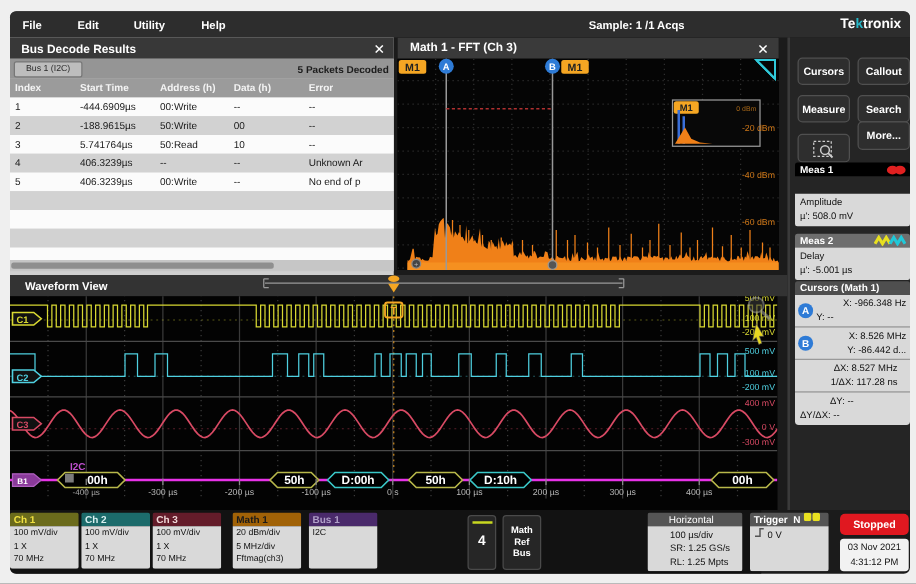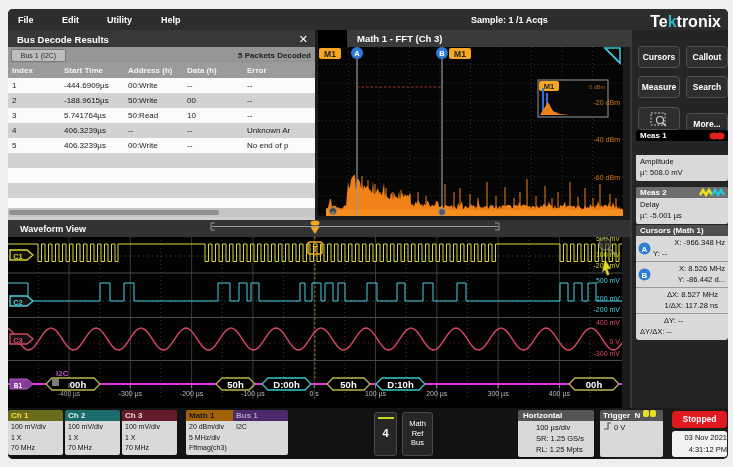--- a/index.html
+++ b/index.html
@@ -18,21 +18,21 @@
 .row{left:0;width:307px;height:15px;font-size:8px;color:#1a1a1a;}
 .ca{left:4px;top:3px;position:absolute;}
 .cb{left:56px;top:3px;position:absolute;}
 .cc{left:120px;top:3px;position:absolute;}
 .cd{left:179px;top:3px;position:absolute;}
 .ce{left:239px;top:3px;position:absolute;white-space:nowrap;text-align:right;}
 #sbar{left:0;top:178px;width:307px;height:9px;background:#c6c6c6;}
 #sthumb{left:1px;top:2px;width:210px;height:5px;background:#8f8f8f;border-radius:2px;}
 
 #fft{left:310px;top:21px;width:305px;height:186px;background:#000;}
-#ffttitle{left:0;top:0;width:305px;height:17px;background:#3a3a3a;color:#fff;font-size:9.5px;font-weight:bold;margin-left:29px;}
+#ffttitle{left:0;top:0;width:305px;height:17px;background:#3a3a3a;color:#fff;font-size:9.5px;font-weight:bold;}
 
 #rpanel{left:622px;top:21px;width:98px;height:378px;background:#252525;border-left:2px solid #3a3a3a;}
 .rbtn{position:absolute;width:42px;height:22px;background:#2e2e2e;border:1px solid #505050;border-radius:4px;color:#fff;font-size:8.5px;font-weight:bold;text-align:center;}
 .bhead{position:absolute;left:4px;width:92px;height:11px;color:#fff;font-size:8px;font-weight:bold;}
 .bbody{position:absolute;left:4px;width:92px;background:#d9d9d9;color:#111;font-size:7.6px;}
 
 #wview{left:0;top:211px;width:622px;height:188px;}
 #wtitle{left:0;top:0;width:622px;height:17px;background:#333;color:#fff;font-size:9px;font-weight:bold;}
 #wplot{left:0;top:17px;width:614px;height:171px;background:#030303;overflow:hidden;}
 
@@ -42,21 +42,21 @@
 .chbody{height:34px;background:#d9d9d9;color:#111;font-size:7px;padding:1px 0 0 3px;line-height:10.5px;}
 </style></head>
 <body>
 <div id="ui">
   <div id="menubar" class="abs">
     <span style="left:10px">File</span>
       <span style="left:54px">Edit</span>
     <span style="left:99px">Utility</span>
       <span style="left:153px">Help</span>
     <span style="left:463px;font-weight:bold">Sample: 1 /1 Acqs</span>
-      <span class="abs" style="right:7px;top:4px;font-size:16px;font-weight:bold;color:#fff;letter-spacing:0px">Te<span style="color:#28b8c8">k</span>tronix</span>
+      <span class="abs" style="right:7px;top:4px;font-size:11px;font-weight:bold;color:#fff;letter-spacing:0px">Te<span style="color:#28b8c8">k</span>tronix</span>
   </div>
   <div id="buspanel" class="abs">
     <div id="bustitle" class="abs">
         <span class="abs" style="left:9px;top:4px">Bus Decode Results</span>
         <span class="abs" style="right:7px;top:3px;font-size:11px;font-weight:normal">✕</span>
       </div>
     <div id="bustabs" class="abs">
         <div class="tabbtn abs">Bus 1 (I2C)</div>
         <span id="pkts" class="abs">5 Packets Decoded</span>
       </div>
@@ -199,21 +199,21 @@
   <div id="rpanel" class="abs">
     <div class="rbtn" style="left:6px;top:16px;line-height:20px">Cursors</div>
     <div class="rbtn" style="left:54px;top:16px;line-height:20px">Callout</div>
     <div class="rbtn" style="left:6px;top:46px;line-height:20px">Measure</div>
     <div class="rbtn" style="left:54px;top:46px;line-height:20px">Search</div>
     <div class="rbtn" style="left:6px;top:77px;height:23px"><svg width="20" height="17" viewBox="0 0 20 17" style="margin-top:3px">
           <rect x="2" y="2" width="14" height="12" fill="none" stroke="#ccc" stroke-width="1" stroke-dasharray="2 1.5"></rect>
           <circle cx="11" cy="9" r="3.5" fill="none" stroke="#ccc" stroke-width="1.2"></circle>
           <line x1="13.5" y1="11.5" x2="17" y2="15" stroke="#ccc" stroke-width="1.5"></line>
         </svg></div>
-    <div class="rbtn" style="left:54px;top:83px;height:23px;line-height:21px">More...</div>
+    <div class="rbtn" style="left:54px;top:67px;height:23px;line-height:21px">More...</div>
 
     <div class="bhead" style="top:100px;background:#000000;border-radius:2px 2px 0 0">
         <span style="position:absolute;left:4px;top:1px">Meas 1</span>
       <svg width="16" height="8" style="position:absolute;right:3px;top:1.5px">
           <ellipse cx="5" cy="4" rx="4.5" ry="3.5" fill="#e02020"></ellipse>
           <ellipse cx="11" cy="4" rx="4.5" ry="3.5" fill="#e02020"></ellipse>
         </svg>
       </div>
     <div class="bbody" style="top:125px;height:26px;border-radius:0 0 2px 2px">
         <span style="position:absolute;left:4px;top:2px">Amplitude</span>
@@ -370,38 +370,38 @@
         <div class="chbody">100 mV/div<br>1 X<br>70 MHz<br></div>
       </div>
       <div class="chbadge" style="left:114px">
         <div class="chhead" style="background:#641c2a;color:#f0d8d8">Ch 3</div>
         <div class="chbody">100 mV/div<br>1 X<br>70 MHz<br></div>
       </div>
       <div class="chbadge" style="left:178px">
         <div class="chhead" style="background:#a16207;color:#1a1a1a">Math 1</div>
         <div class="chbody">20 dBm/div<br>5 MHz/div<br>Fftmag(ch3)<br></div>
       </div>
-      <div class="chbadge" style="left:225px">
+      <div class="chbadge" style="left:239px">
         <div class="chhead" style="background:#4a2a6b;color:#b0a0c8">Bus 1</div>
         <div class="chbody">I2C<br><br><br></div>
       </div>
       <div style="position:absolute;left:366px;top:4px;width:23px;height:44px;background:#262626;border:1px solid #4a4a4a;border-radius:3px;">
  <div style="position:absolute;left:3px;top:4px;width:16px;height:2px;background:#c8d820"></div>
  <div style="position:absolute;left:0;top:14px;width:100%;text-align:center;color:#fff;font-size:11px;font-weight:bold">4</div>
       </div>
- <div style="position:absolute;left:394px;top:4px;width:31px;height:44px;background:#262626;border:1px solid #4a4a4a;border-radius:3px;color:#fff;font-size:7.5px;font-weight:normal;text-align:center;line-height:9.5px;padding-top:6px">Math<br>Ref<br>Bus</div>
+ <div style="position:absolute;left:394px;top:4px;width:31px;height:44px;background:#262626;border:1px solid #4a4a4a;border-radius:3px;color:#fff;font-size:7.5px;font-weight:bold;text-align:center;line-height:9.5px;padding-top:6px">Math<br>Ref<br>Bus</div>
  <div style="position:absolute;left:510px;top:2px;width:76px;height:47px;border-radius:2px;overflow:hidden">
-   <div style="height:11px;background:#555;color:#fff;font-size:8px;font-weight:bold;padding-left:5px;line-height:11px">Horizontal</div>
+   <div style="height:11px;background:#555;color:#fff;font-size:8px;font-weight:normal;padding-left:17px;line-height:11px">Horizontal</div>
    <div style="height:36px;background:#d9d9d9;color:#111;font-size:7.5px;padding:1px 0 0 18px;line-height:11px">100 µs/div<br>SR: 1.25 GS/s<br>RL: 1.25 Mpts</div>
       </div>
  <div style="position:absolute;left:592px;top:2px;width:63px;height:47px;border-radius:2px;overflow:hidden">
    <div style="height:11px;background:#555;color:#fff;font-size:8px;font-weight:bold;padding-left:3px;line-height:11px">Trigger&nbsp;&nbsp;N <svg width="13" height="7" style="vertical-align:1px">
             <rect x="0" y="0" width="6" height="7" rx="2" fill="#e8e020"></rect>
             <rect x="7" y="0" width="6" height="7" rx="2" fill="#e8e020"></rect>
           </svg></div>
    <div style="height:36px;background:#d9d9d9;color:#111;font-size:7.5px;padding:1px 0 0 3px;line-height:11px"><svg width="9" height="8">
             <path d="M1 7 L5 7 L5 1 L8 1" stroke="#555" stroke-width="1.2" fill="none"></path>
           </svg> 0 V</div>
       </div>
  <div style="position:absolute;left:664px;top:3px;width:55px;height:17px;background:#e01820;border-radius:4px;color:#fff;font-size:8.5px;font-weight:bold;text-align:center;line-height:17px">Stopped</div>
- <div style="position:absolute;left:664px;top:23px;width:55px;height:26px;background:#f2f2f2;border-radius:3px;color:#111;font-size:7.5px;text-align:right;line-height:12px;padding-top:1px">03 Nov 2021<br>4:31:12 PM</div>
+ <div style="position:absolute;left:664px;top:23px;width:55px;height:26px;background:#f2f2f2;border-radius:3px;color:#111;font-size:7.5px;text-align:center;line-height:12px;padding-top:1px">03 Nov 2021<br>4:31:12 PM</div>
     </div>
 </div>
 
 </body></html>

